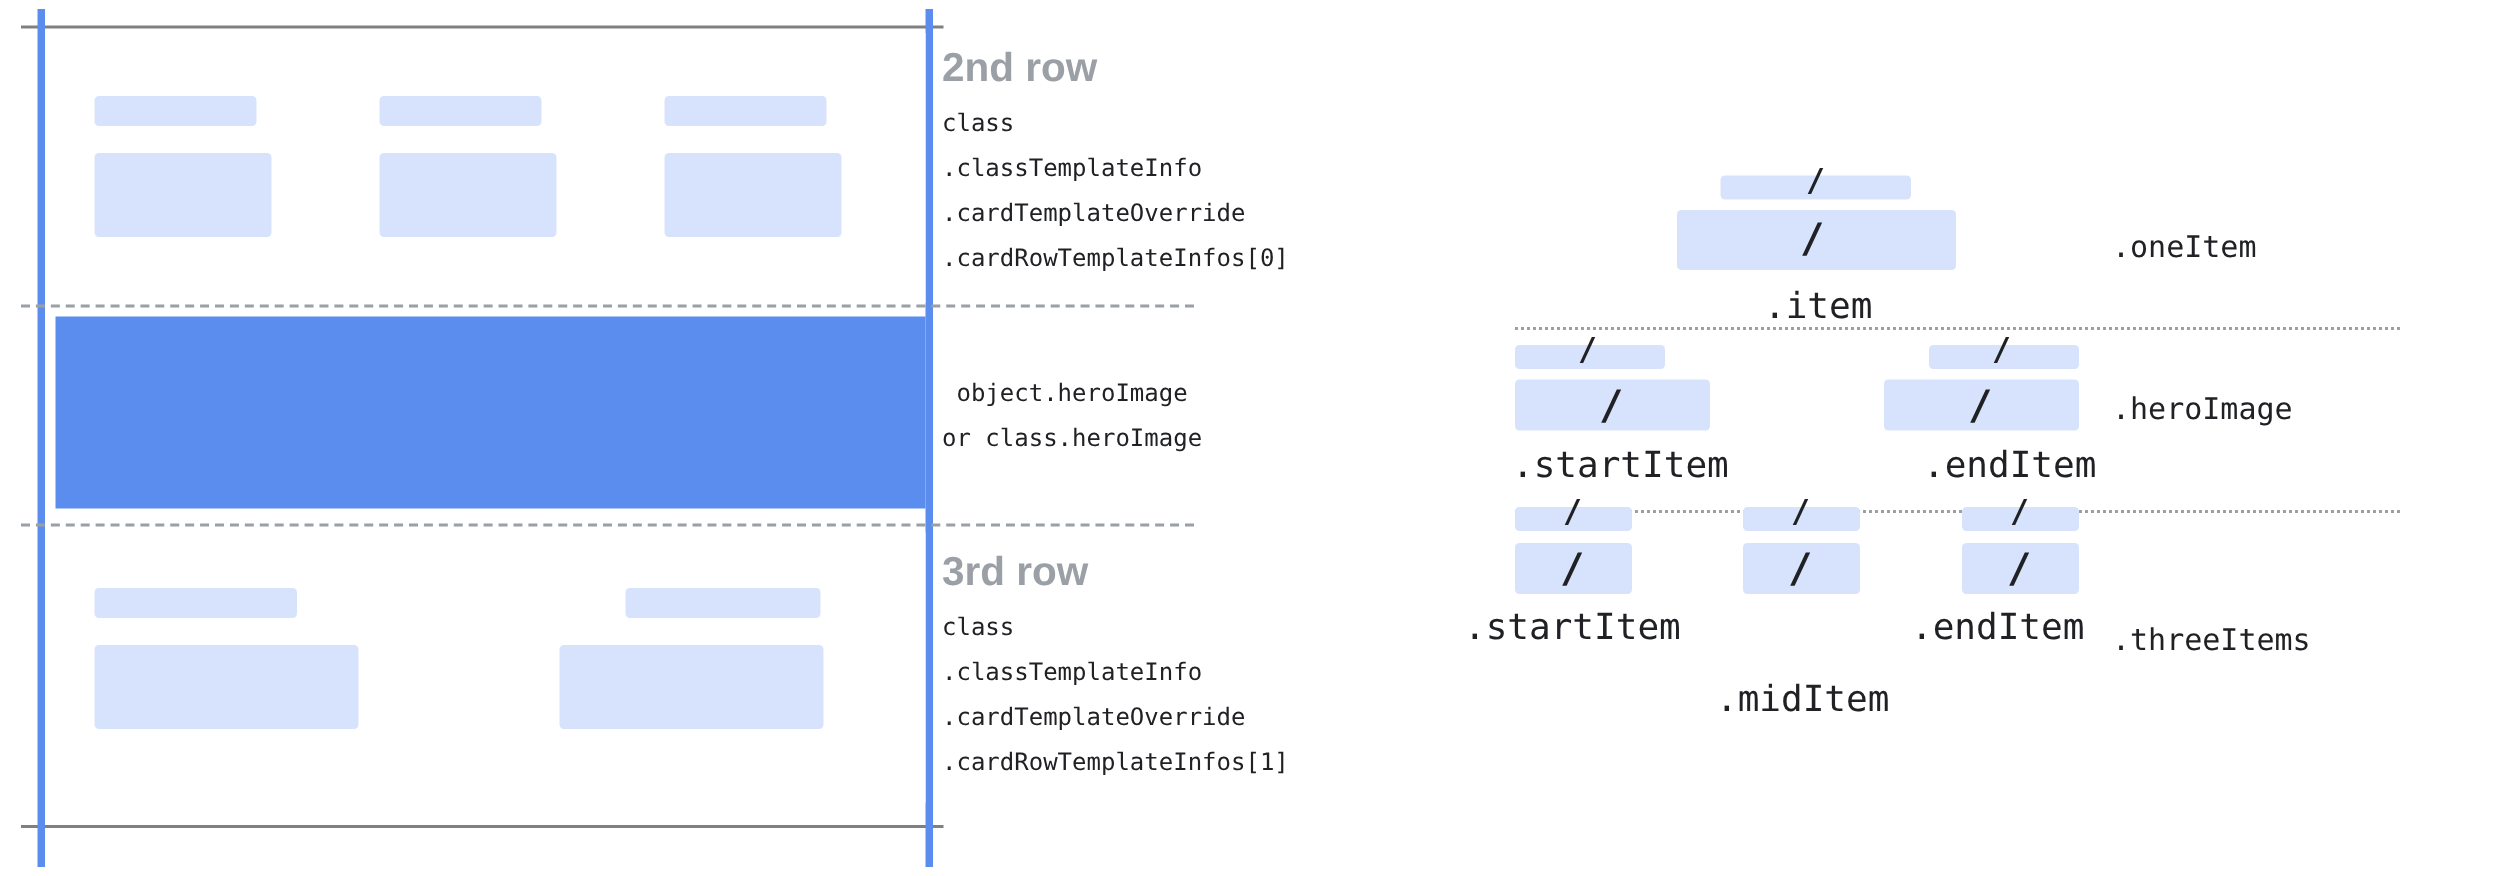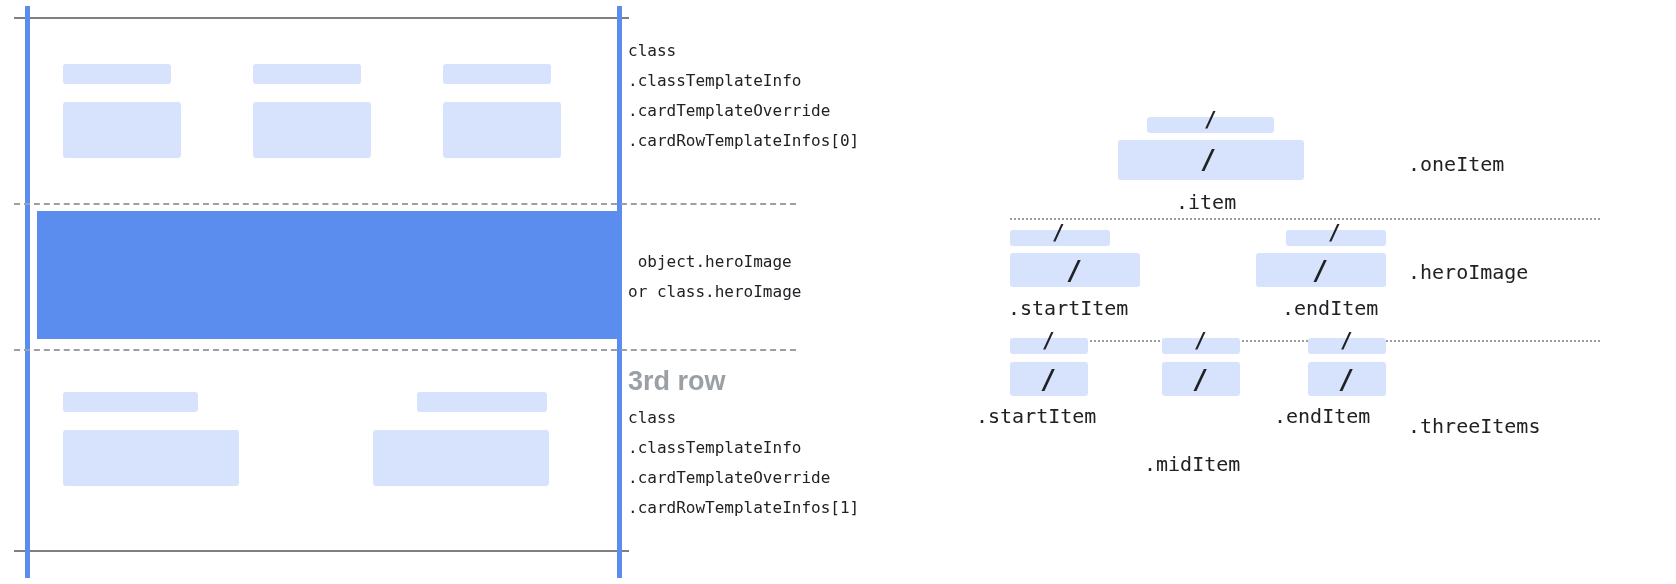--- a/index.html
+++ b/index.html
@@ -122,21 +122,21 @@
     font-family: "DejaVu Sans Mono", monospace;
     font-weight: 700;
     line-height: 1;
   }
   .slash.small { font-size: 21px; }
   .slash.big   { font-size: 27px; }
 
   .rlabel {
     position: absolute;
     font-family: "DejaVu Sans Mono", monospace;
-    font-size: 20px;
+    font-size: 24px;
     color: #202124;
     white-space: pre;
   }
   .rlabel.right-tag { font-size: 20px; }
 </style>
 </head>
 <body>
 
 <div class="stage">
 
@@ -167,20 +167,21 @@
 
       <div class="chip" style="left:380px; top:37px;  width:130px; height:20px;"></div>
       <div class="chip" style="left:336px; top:75px;  width:176px; height:56px;"></div>
     </div>
 
     <div class="dashsep s1"></div>
     <div class="dashsep s2"></div>
   </div>
 
   <div class="lbl-block" style="top:30px;">
+    <div class="lbl-title">2nd row</div>
     <div class="lbl-mono" style="margin-top:6px;">class
 .classTemplateInfo
 .cardTemplateOverride
 .cardRowTemplateInfos[0]</div>
   </div>
 
   <div class="lbl-block" style="top:247px;text-align:center;">
     <div class="lbl-mono">object.heroImage
 or class.heroImage</div>
   </div>

